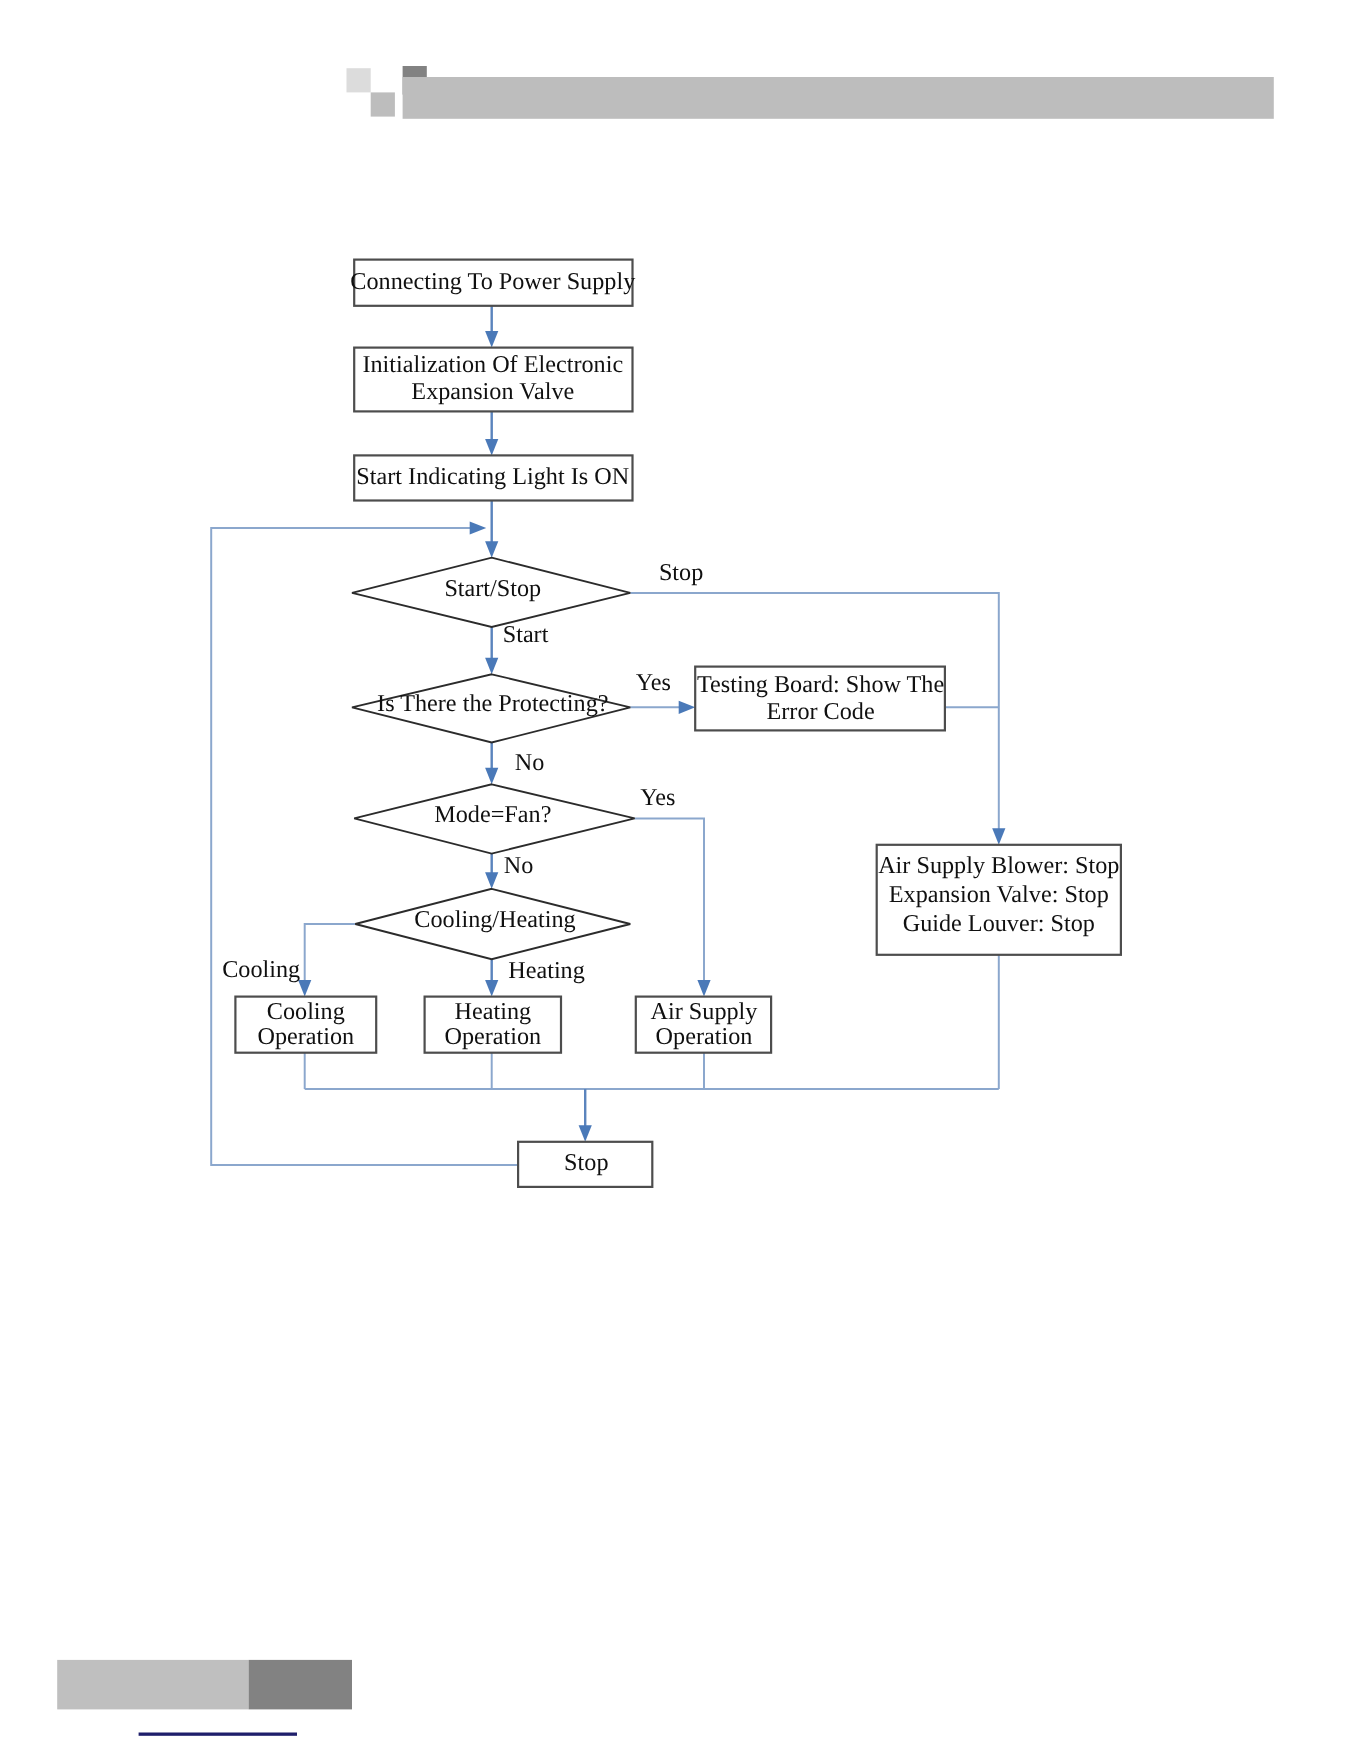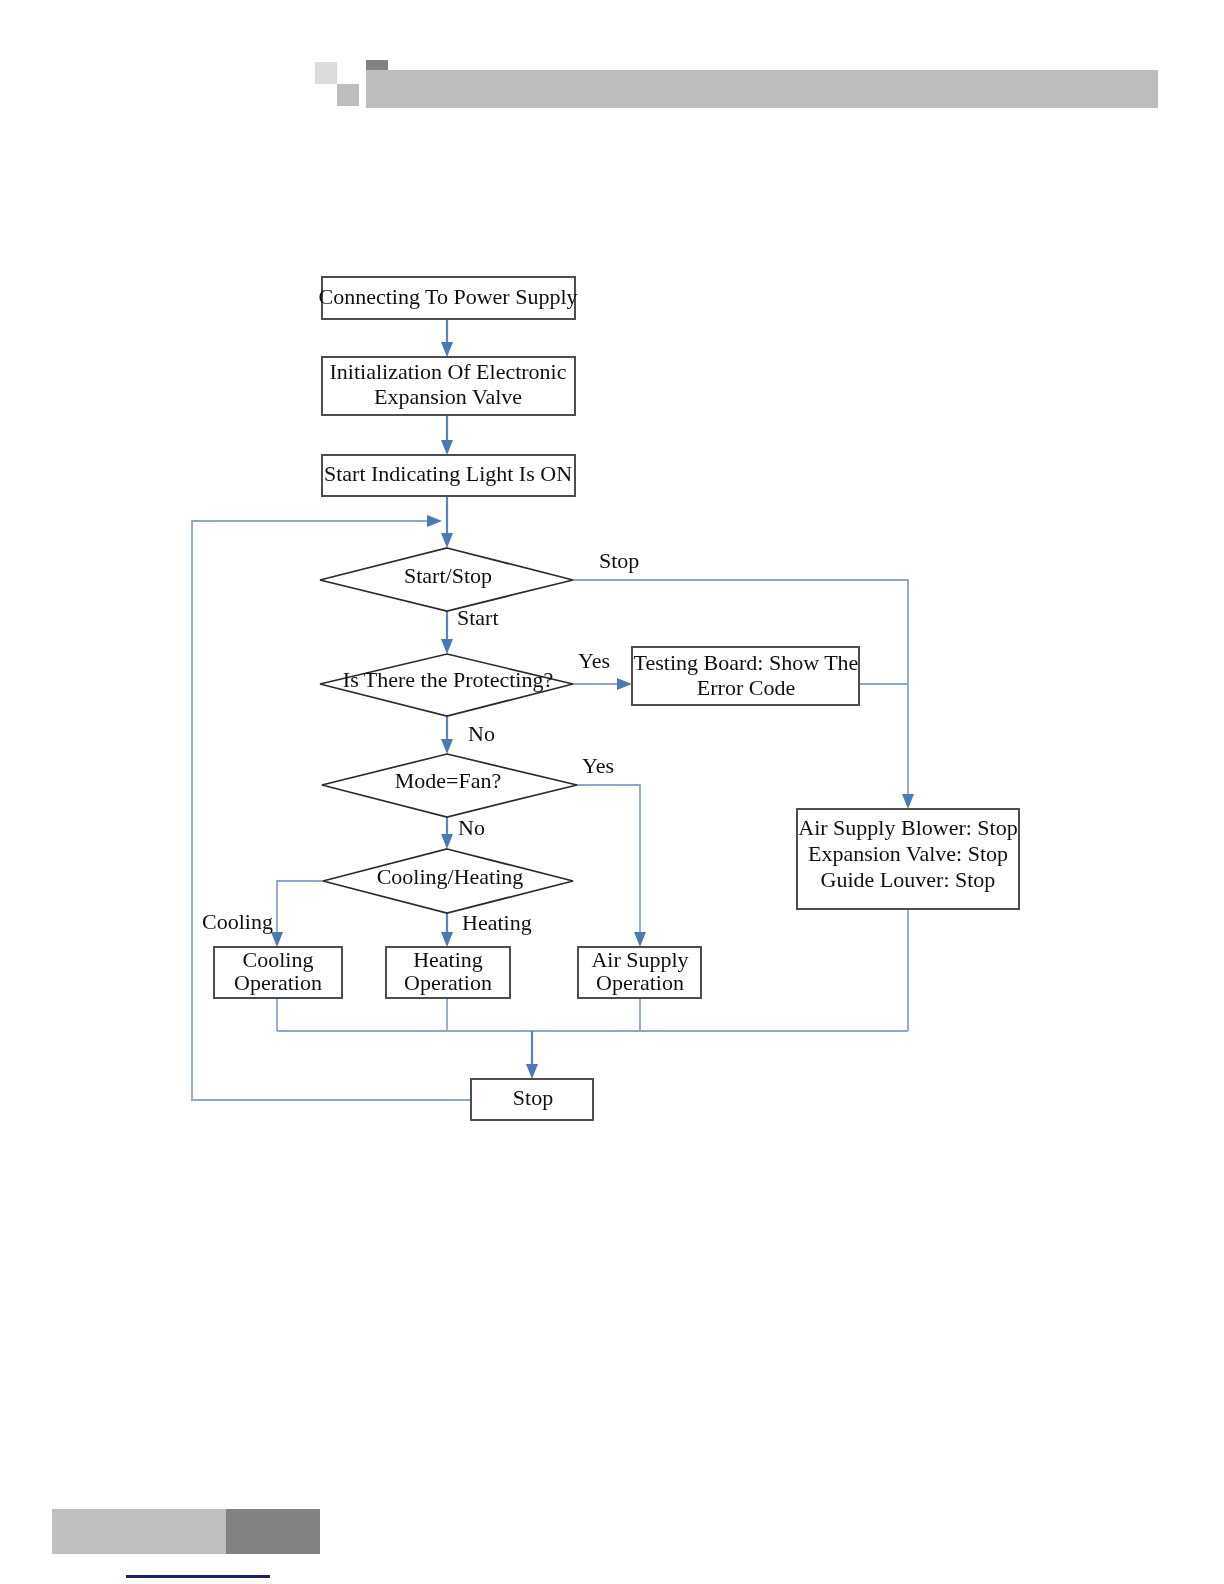--- a/index.html
+++ b/index.html
@@ -24,21 +24,21 @@
   .hdr-sq { position: absolute; }
   #hdr-sq-light   { left: 315px; top: 62px;  width: 22px; height: 22px; background: #dcdcdc; }
   #hdr-sq-mid     { left: 337px; top: 84px;  width: 22px; height: 22px; background: #bdbdbd; }
   #hdr-sq-dark    { left: 366px; top: 60px;  width: 22px; height: 26px; background: #828282; }
   #hdr-bar-main   { left: 366px; top: 70px;  width: 792px; height: 38px; background: #bdbdbd; }
 
   
   #flow-canvas {
     position: absolute;
     left: 0; top: 0;
-    width: 1224px; height: 1200px; margin-top: 41px;
+    width: 1224px; height: 1200px;
   }
   #flow-svg { display: block; }
 
   .node-rect {
     fill: #ffffff;
     stroke: #4d4d4d;
     stroke-width: 2;
   }
   .node-diamond {
     fill: #ffffff;

